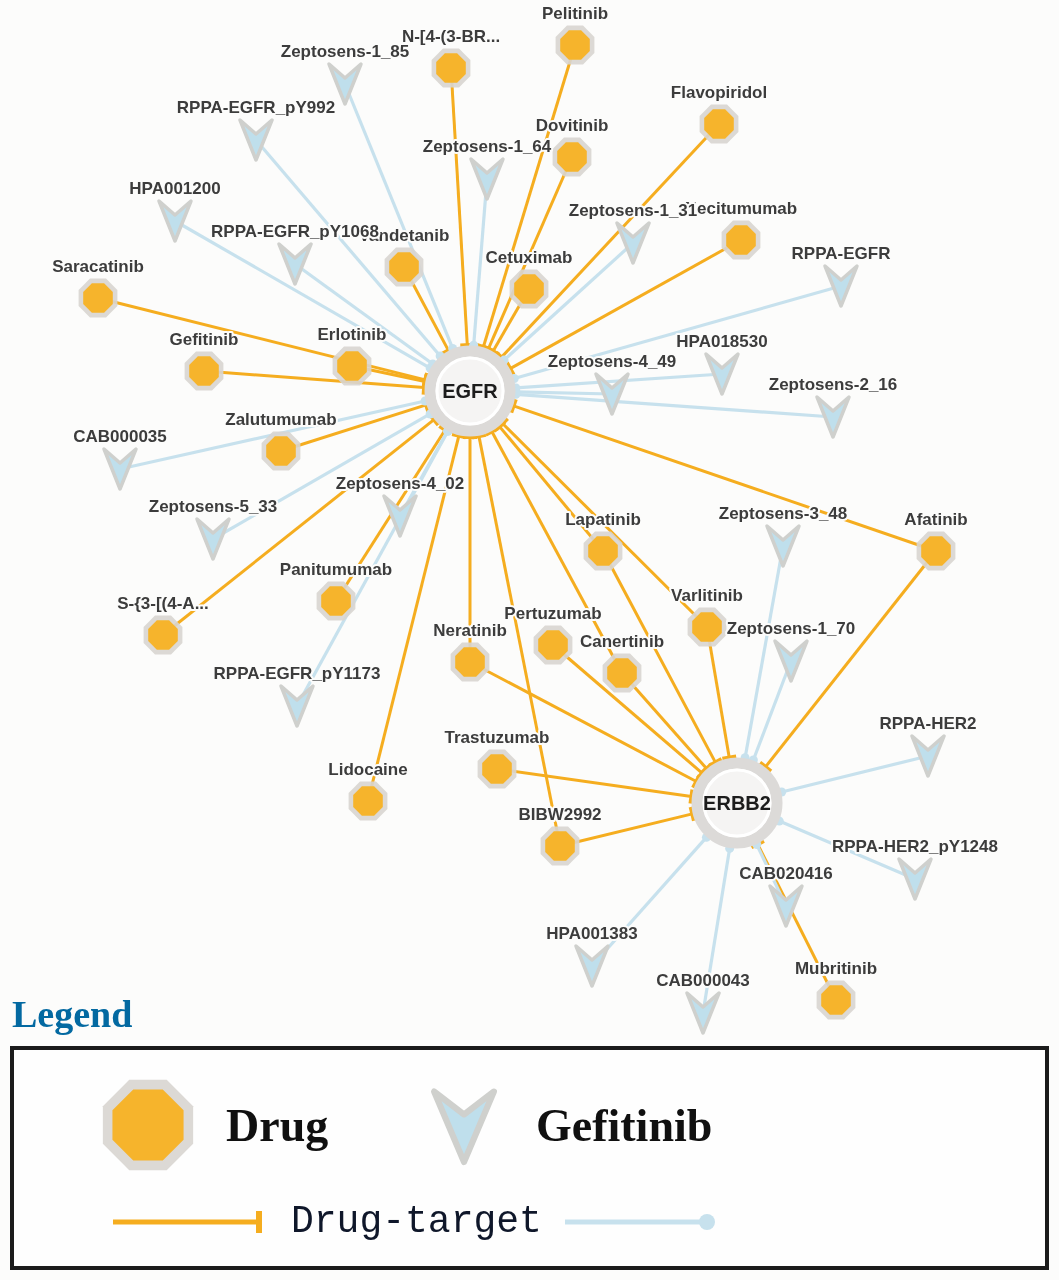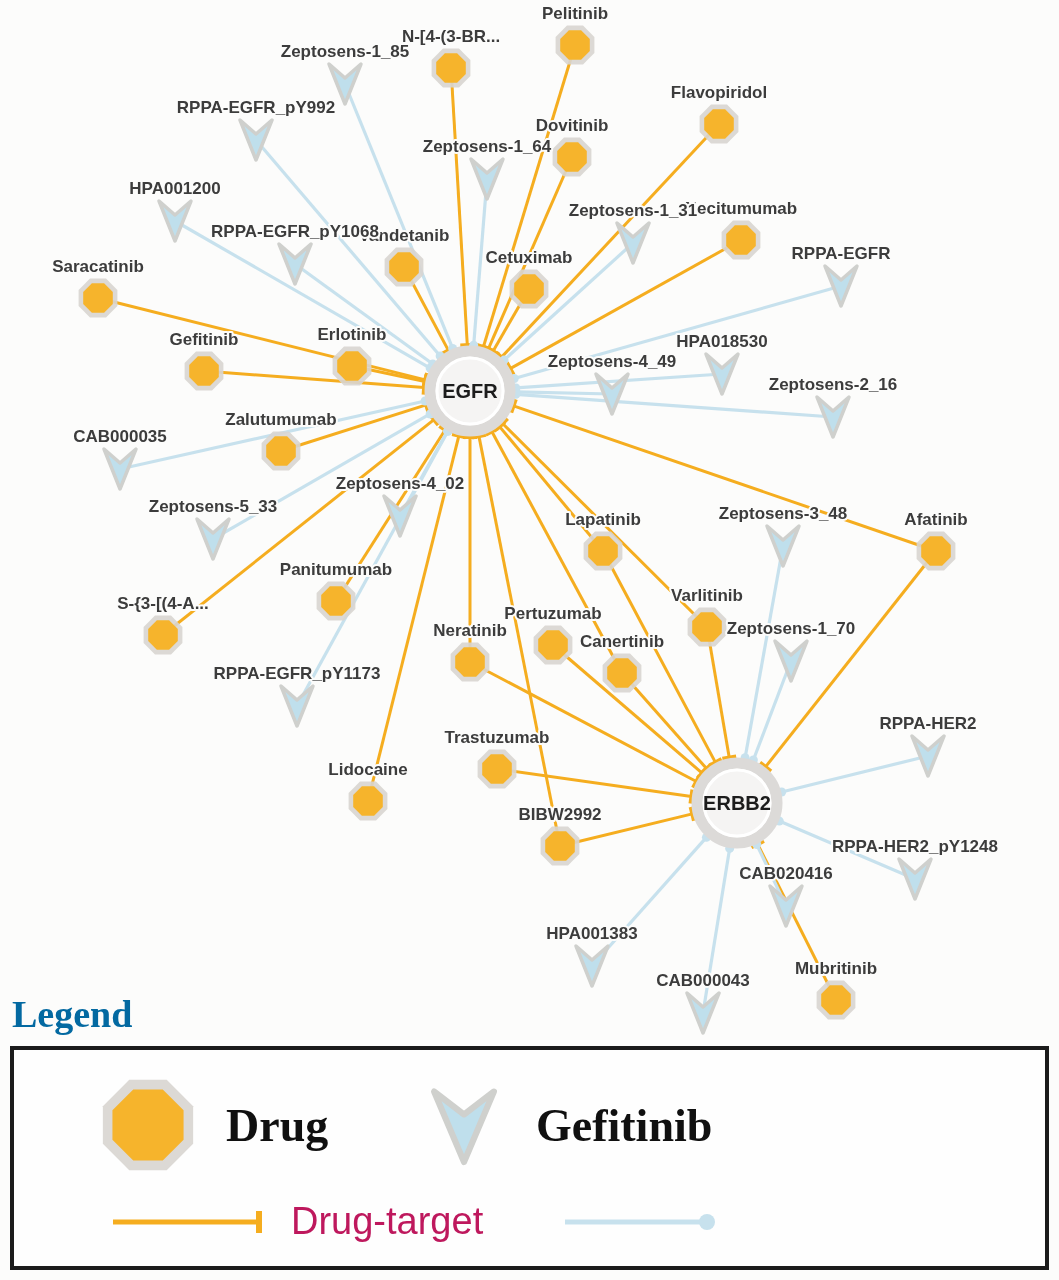--- a/index.html
+++ b/index.html
@@ -30,21 +30,21 @@
   .row-nodes{padding-left:82px;}
   .row-edges{padding-left:95px;}
   .legend-item{display:flex;align-items:center;}
   .li-drug{width:322px;}
   .li-gene{width:300px;}
   .li-edge-drug{width:452px;}
   .node-item-label{
     font-family:"Liberation Serif",serif;font-size:46px;color:#101010;margin-left:26px;font-weight:bold;
   }
   .edge-item-label{
-    font-family:Liberation Sans, sans-serif;font-size:38px;color:#be185d;margin-left:14px;
+    font-family:Liberation Mono, monospace;font-size:38px;color:#0f172a;margin-left:14px;
   }
 </style>
 </head>
 <body>
 
 <div class="figure">
 
   <svg id="graph" width="1059" height="1280" viewBox="0 0 1059 1280">
       <g>
         <g>

